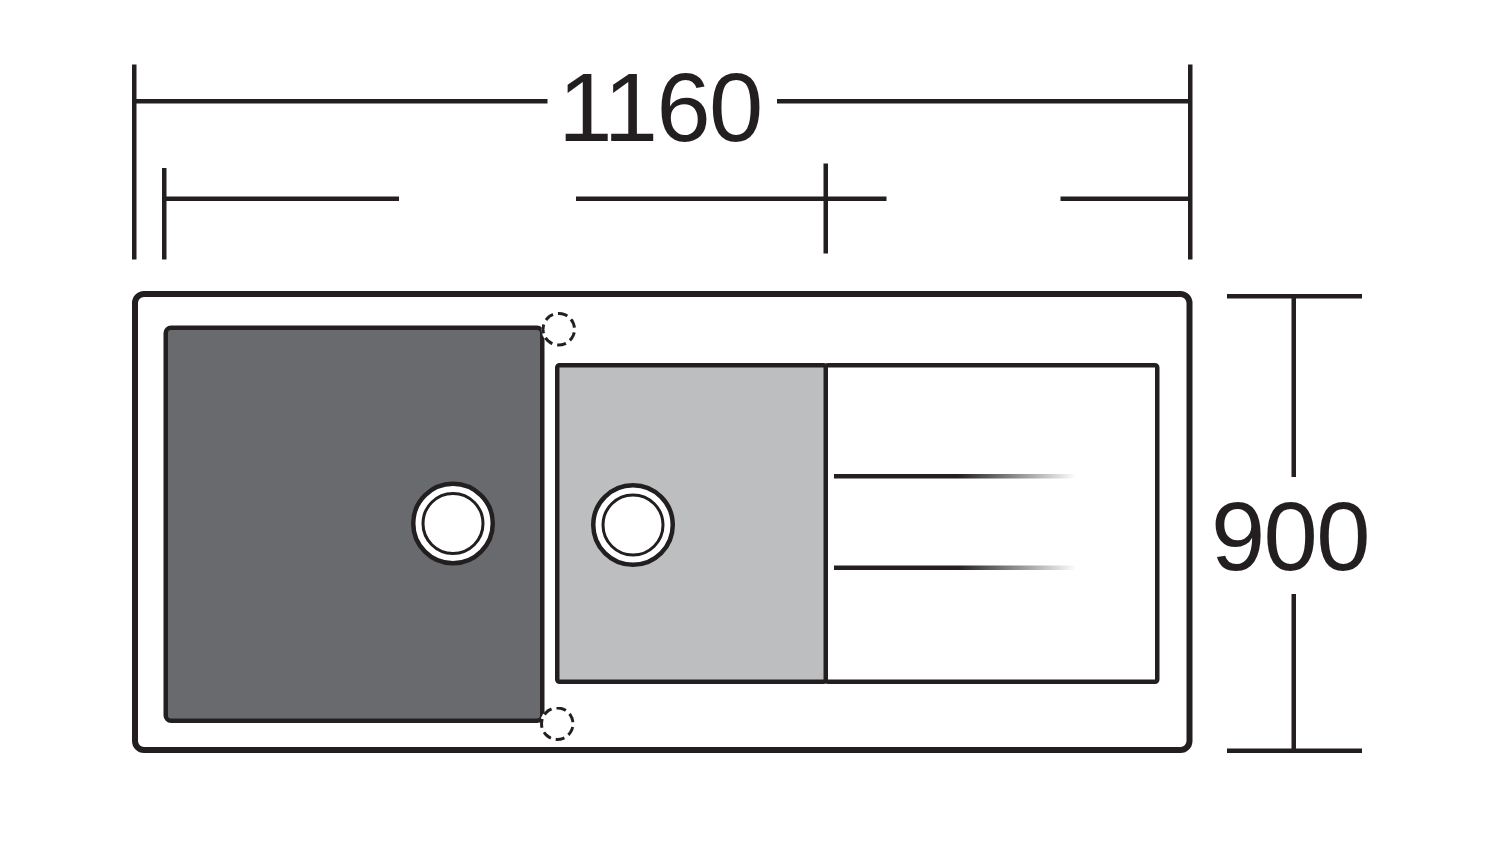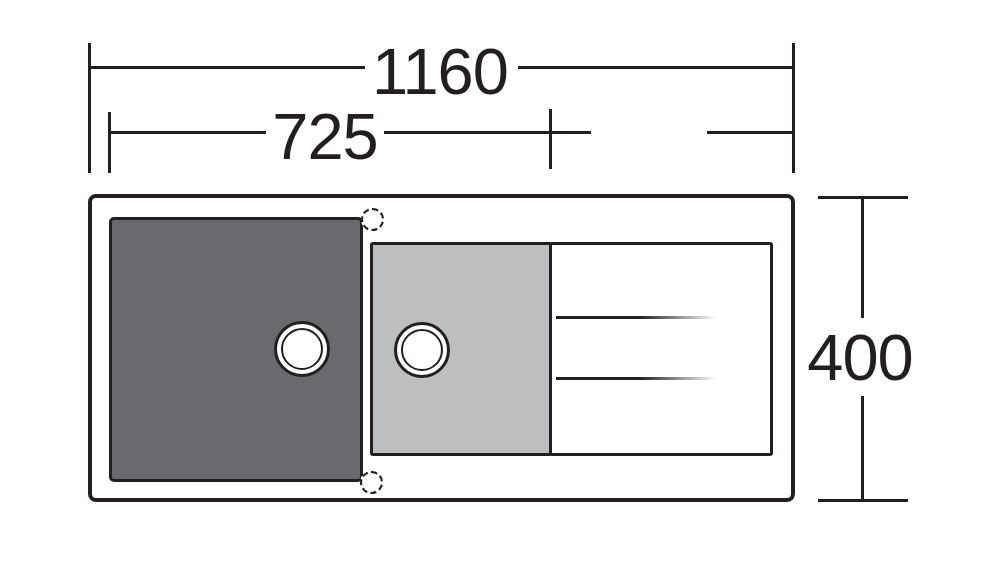--- a/index.html
+++ b/index.html
@@ -65,27 +65,26 @@
   <div class="hline" style="left:90px;top:66px;width:275px;"></div>
   <div class="hline" style="left:518px;top:66px;width:275px;"></div>
   <div class="dim-label" style="left:360px;top:39px;width:160px;">1160</div>
 
   <div class="vline" style="left:108px;top:112px;height:61px;"></div>
   <div class="vline" style="left:549px;top:109px;height:60px;"></div>
   <div class="hline" style="left:110px;top:131px;width:156px;"></div>
   <div class="hline" style="left:384px;top:131px;width:166px;"></div>
   <div class="hline" style="left:551px;top:131px;width:40px;"></div>
   <div class="hline" style="left:707px;top:131px;width:86px;"></div>
-  <div class="dim-label" style="left:258px;top:104px;width:134px;">725</div>
 
   <div class="hline" style="left:818px;top:196px;width:90px;"></div>
   <div class="hline" style="left:818px;top:499px;width:90px;"></div>
   <div class="vline" style="left:861px;top:197px;height:121px;"></div>
   <div class="vline" style="left:861px;top:396px;height:104px;"></div>
-  <div class="dim-label" style="left:792px;top:325px;width:136px;">400</div>
+  <div class="dim-label" style="left:792px;top:325px;width:136px;">900</div>
 
   <div class="abs" id="sink-frame"></div>
   <div class="abs" id="main-bowl"></div>
   <div class="abs" id="drainer"></div>
   <div class="abs" id="half-bowl"></div>
 
   <div class="groove" style="left:556px;top:316px;"></div>
   <div class="groove" style="left:556px;top:377px;"></div>
 
   <div class="drain-outer" style="left:274px;top:321px;">

